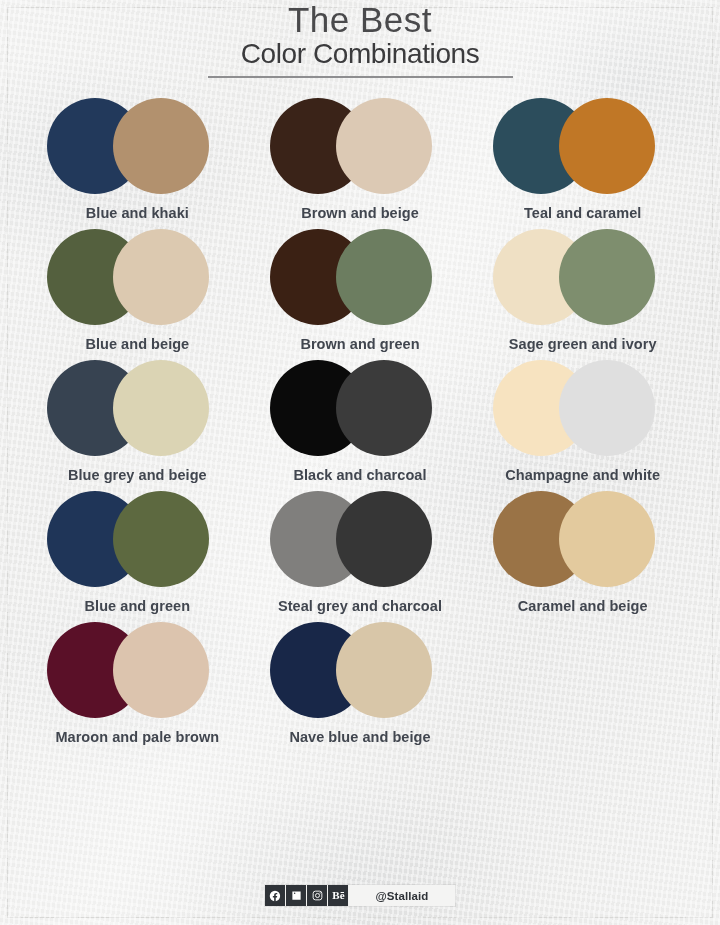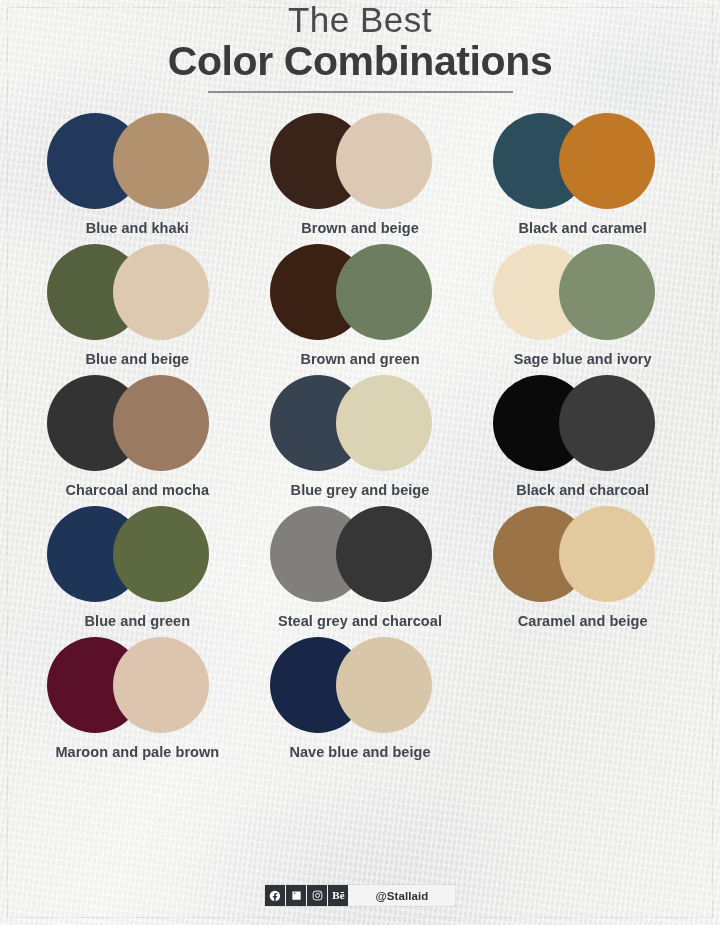--- a/index.html
+++ b/index.html
@@ -43,22 +43,22 @@
     text-align:center;
   }
   .title-line1 {
     font-size:35px;
     font-weight:400;
     letter-spacing:.5px;
     color:#4a4a4c;
     line-height:1.12;
   }
   .title-line2 {
-    font-size:41px;
-    font-weight:700;
+    font-size:28px;
+    font-weight:400;
     letter-spacing:-0.4px;
     color:#3b3b3d;
     line-height:1.15;
     margin-top:-1px;
   }
   .title-rule {
     width:305px; height:2px;
     background:#8e8e90;
     margin:6px auto 0;
   }
@@ -167,63 +167,63 @@
           <div class="circle left" style="background: rgb(58, 35, 24);"></div>
           <div class="circle right" style="background: rgb(220, 201, 180);"></div>
         </div>
         <div class="combo-label">Brown and beige</div>
       </div>
       <div class="combo">
         <div class="swatches">
           <div class="circle left" style="background: rgb(44, 77, 92);"></div>
           <div class="circle right" style="background: rgb(192, 119, 38);"></div>
         </div>
-        <div class="combo-label">Black and caramel</div>
+        <div class="combo-label">Teal and caramel</div>
       </div>
       <div class="combo">
         <div class="swatches">
           <div class="circle left" style="background: rgb(84, 96, 62);"></div>
           <div class="circle right" style="background: rgb(220, 201, 176);"></div>
         </div>
         <div class="combo-label">Blue and beige</div>
       </div>
       <div class="combo">
         <div class="swatches">
           <div class="circle left" style="background: rgb(59, 33, 20);"></div>
           <div class="circle right" style="background: rgb(108, 125, 96);"></div>
         </div>
         <div class="combo-label">Brown and green</div>
       </div>
       <div class="combo">
         <div class="swatches">
           <div class="circle left" style="background: rgb(239, 224, 196);"></div>
           <div class="circle right" style="background: rgb(126, 142, 110);"></div>
         </div>
-        <div class="combo-label">Sage blue and ivory</div>
-      </div>
-      <div class="combo">
-        <div class="swatches">
-          <div class="circle left" style="background: rgb(51, 51, 51);"></div>
-          <div class="circle right" style="background: rgb(154, 123, 98);"></div>
-        </div>
-        <div class="combo-label">Charcoal and mocha</div>
+        <div class="combo-label">Sage green and ivory</div>
       </div>
       <div class="combo">
         <div class="swatches">
           <div class="circle left" style="background: rgb(55, 67, 81);"></div>
           <div class="circle right" style="background: rgb(219, 212, 180);"></div>
         </div>
         <div class="combo-label">Blue grey and beige</div>
       </div>
       <div class="combo">
         <div class="swatches">
           <div class="circle left" style="background: rgb(10, 10, 10);"></div>
           <div class="circle right" style="background: rgb(59, 59, 59);"></div>
         </div>
         <div class="combo-label">Black and charcoal</div>
+      </div>
+      <div class="combo">
+        <div class="swatches">
+          <div class="circle left" style="background: rgb(247, 227, 192);"></div>
+          <div class="circle right" style="background: rgb(223, 223, 223);"></div>
+        </div>
+        <div class="combo-label">Champagne and white</div>
       </div>
       <div class="combo">
         <div class="swatches">
           <div class="circle left" style="background: rgb(31, 53, 88);"></div>
           <div class="circle right" style="background: rgb(93, 105, 64);"></div>
         </div>
         <div class="combo-label">Blue and green</div>
       </div>
       <div class="combo">
         <div class="swatches">

